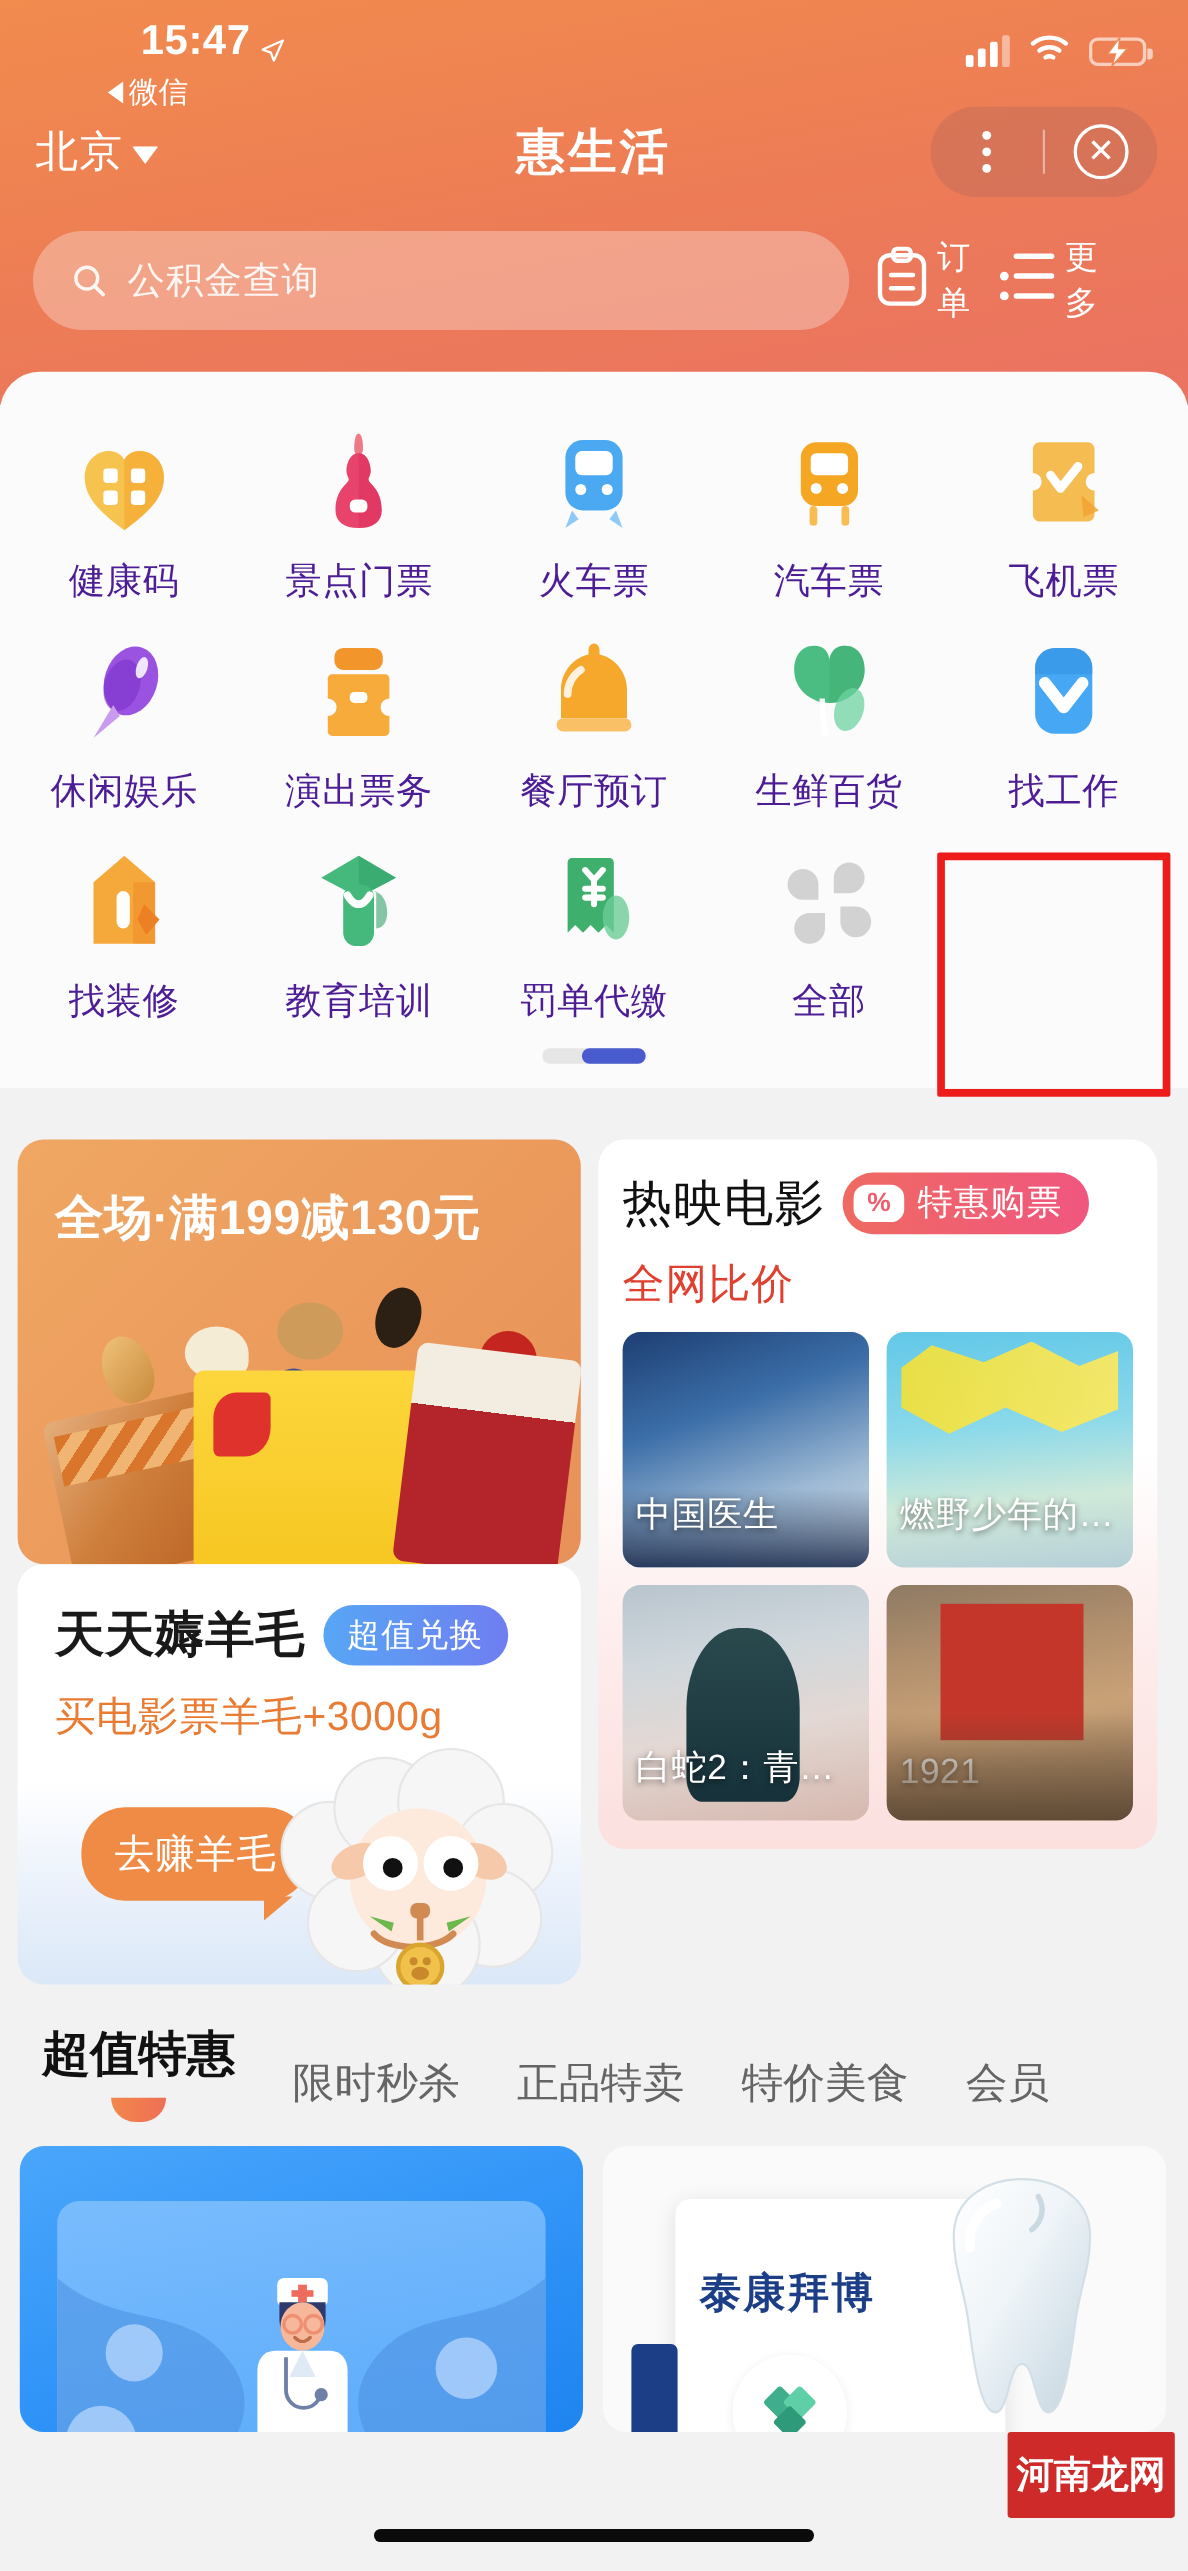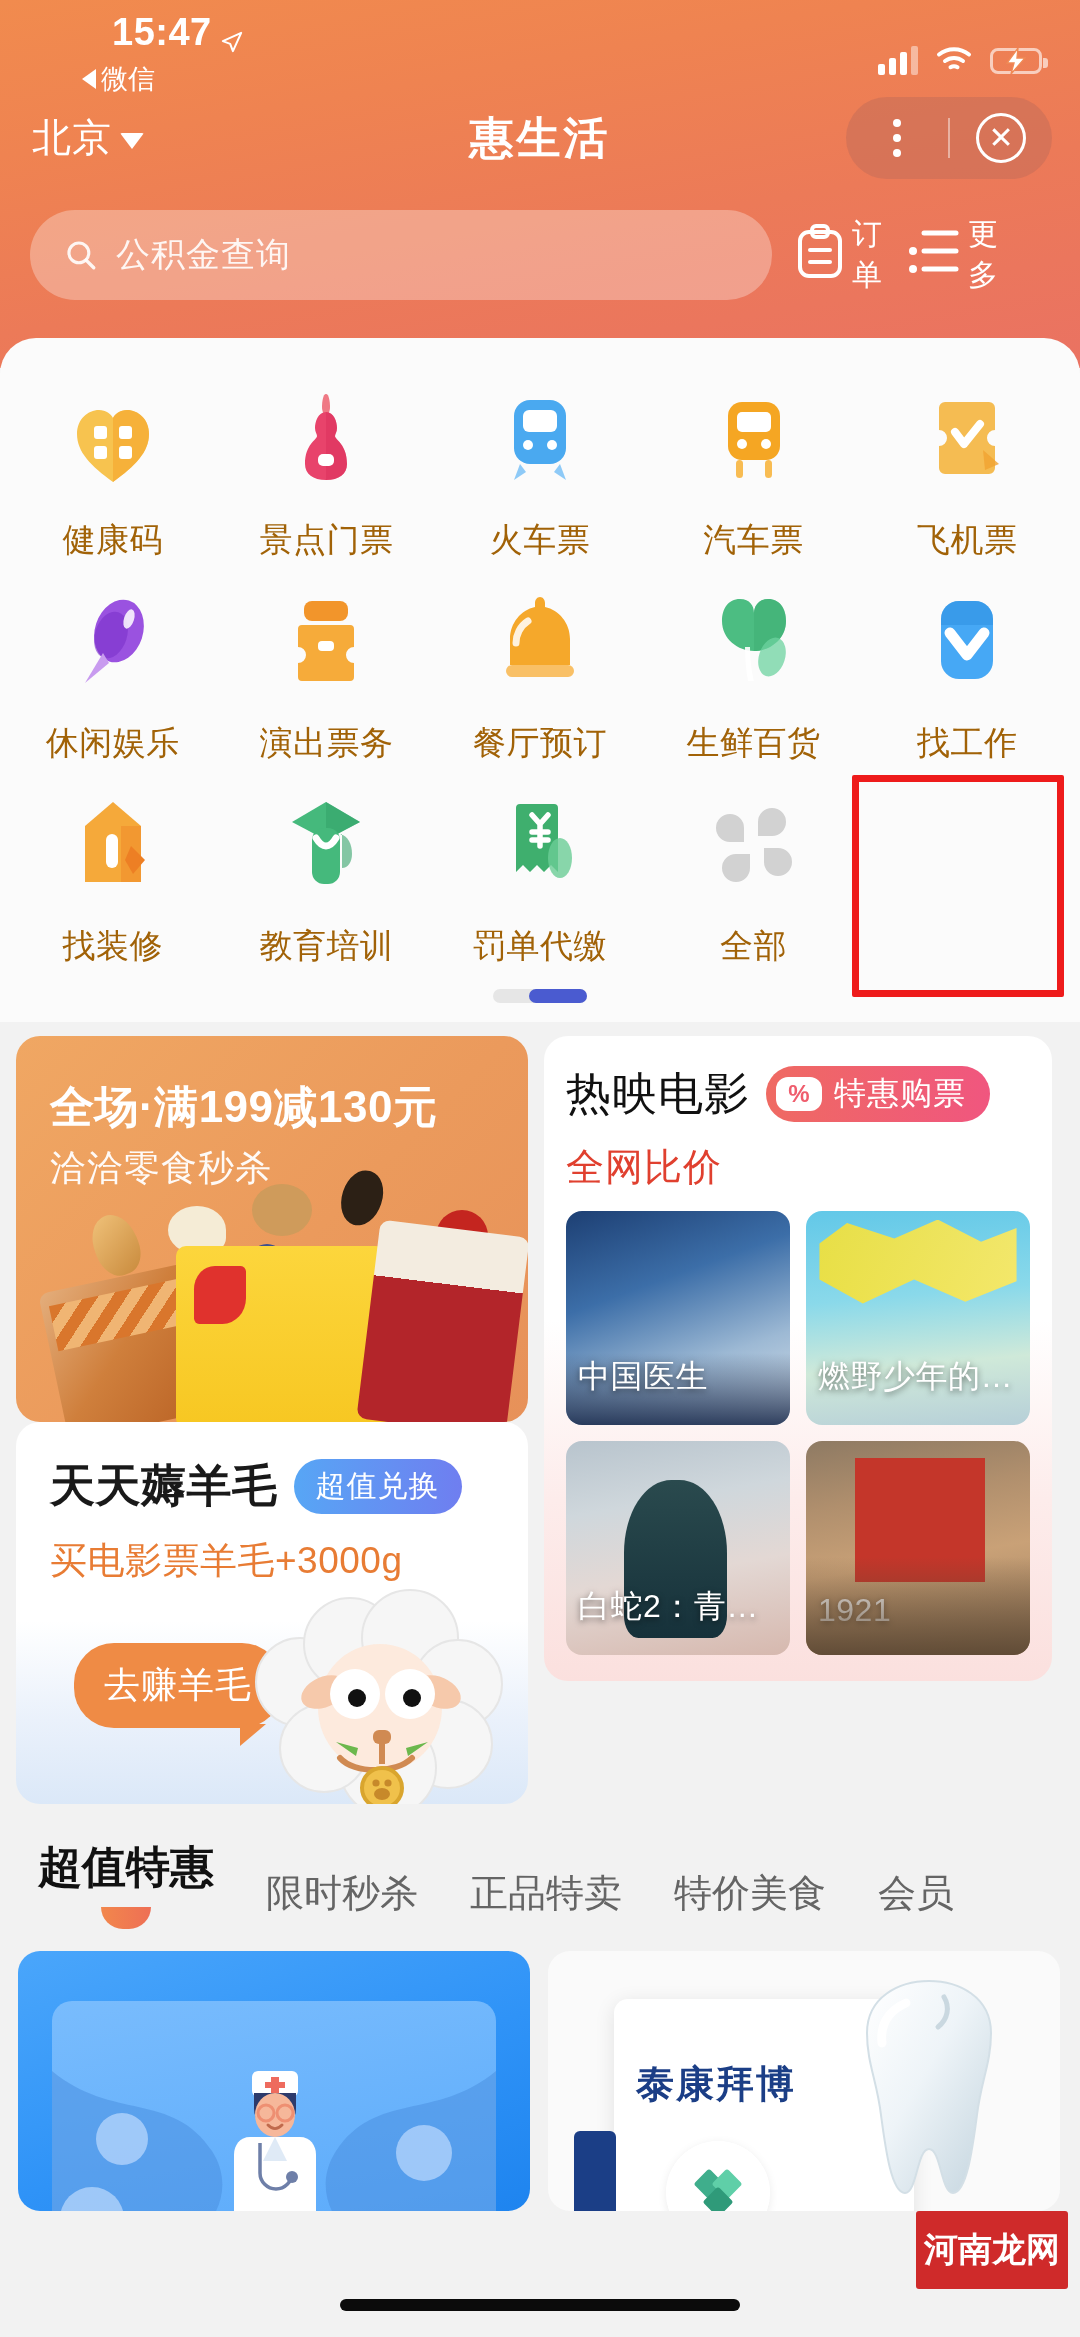--- a/index.html
+++ b/index.html
@@ -13,22 +13,22 @@
   #app { width:1080px; height:2337px; position:relative; overflow:hidden; background:#f2f2f2; }
 
   
   .header {
     position:relative;
     height:368px;
     background:linear-gradient(170deg,#f18b4e 0%,#ef8351 28%,#ec7a58 60%,#ea7262 100%);
     padding:0;
   }
   .statusbar {
-    height:92px; display:flex; align-items:center; justify-content:space-between;
-    padding:18px 38px 0 112px; color:#fff;
+    height:92px; display:flex; align-items:flex-start; justify-content:space-between;
+    padding:18px 38px 0 112px; color:#fff;margin-left:16px;
   }
   .sb-left { display:flex; flex-direction:column; gap:2px; }
   .sb-time { font-size:38px; font-weight:700; letter-spacing:0.5px; display:flex; align-items:center; gap:9px; line-height:1; }
   .loc-arrow { width:22px; height:22px; display:inline-block; }
   .sb-back { font-size:27px; display:flex; align-items:center; gap:5px; margin-top:8px; margin-left:-30px; font-weight:400; }
   .tri-left { width:0;height:0;border-top:10px solid transparent;border-bottom:10px solid transparent;border-right:14px solid #fff; }
   .sb-right { display:flex; align-items:center; gap:18px; padding-top:12px; }
 
   .signal { display:flex; align-items:flex-end; gap:4px; height:28px; }
   .signal i { width:7px; background:#fff; border-radius:2px; display:block; }
@@ -69,21 +69,21 @@
 
   
   .panel {
     position:absolute; top:338px; left:0; right:0;
     background:#fbfbfb; border-radius:36px 36px 0 0; padding:34px 0 0;
     min-height:120px;
   }
   .grid { display:flex; flex-wrap:wrap; padding:0 6px; }
   .cell { width:20%; display:flex; flex-direction:column; align-items:center; padding:14px 0 12px; }
   .cell .ic { width:108px;height:104px; display:flex;align-items:center;justify-content:center; }
-  .cell .nm { margin-top:28px; font-size:33px; color:#a16207; letter-spacing:0.5px; white-space:nowrap; }
+  .cell .nm { margin-top:16px; font-size:33px; color:#4c1d95; letter-spacing:0.5px; white-space:nowrap; }
   .pagedots { display:flex; justify-content:center; align-items:center; margin-top:8px; padding-bottom:22px; }
   .pd-track { width:94px;height:14px;border-radius:7px;background:#e6e6e6; position:relative; }
   .pd-thumb { position:absolute; right:0; top:0; width:58px;height:14px;border-radius:7px;background:#4a5bd0; }
 
   .highlight-box {
     position:absolute; border:7px solid #ee1b1b; border-radius:2px; pointer-events:none; z-index:30;
   }
 
   
   .body-area { position:absolute; top:1022px; left:0; right:0; bottom:0; background:#f2f2f2; }
@@ -463,21 +463,20 @@
   <div class="highlight-box" style="left:852px;top:775px;width:212px;height:222px;"></div>
 
   <div class="body-area">
 
     <div class="two-col">
 
       <div class="col-l">
 
         <div class="promo">
           <div class="t1">全场·满199减130元</div>
-          <div class="t2">洽洽零食秒杀</div>
           <div class="nuts">
             <span class="nut n1"></span>
               <span class="nut n2"></span>
               <span class="nut n3"></span>
             <span class="nut n4"></span>
               <span class="nut n5"></span>
               <span class="nut n6"></span>
             <span class="bag bag-l"></span>
               <span class="bag bag-c"></span>
               <span class="bag bag-r"></span>

